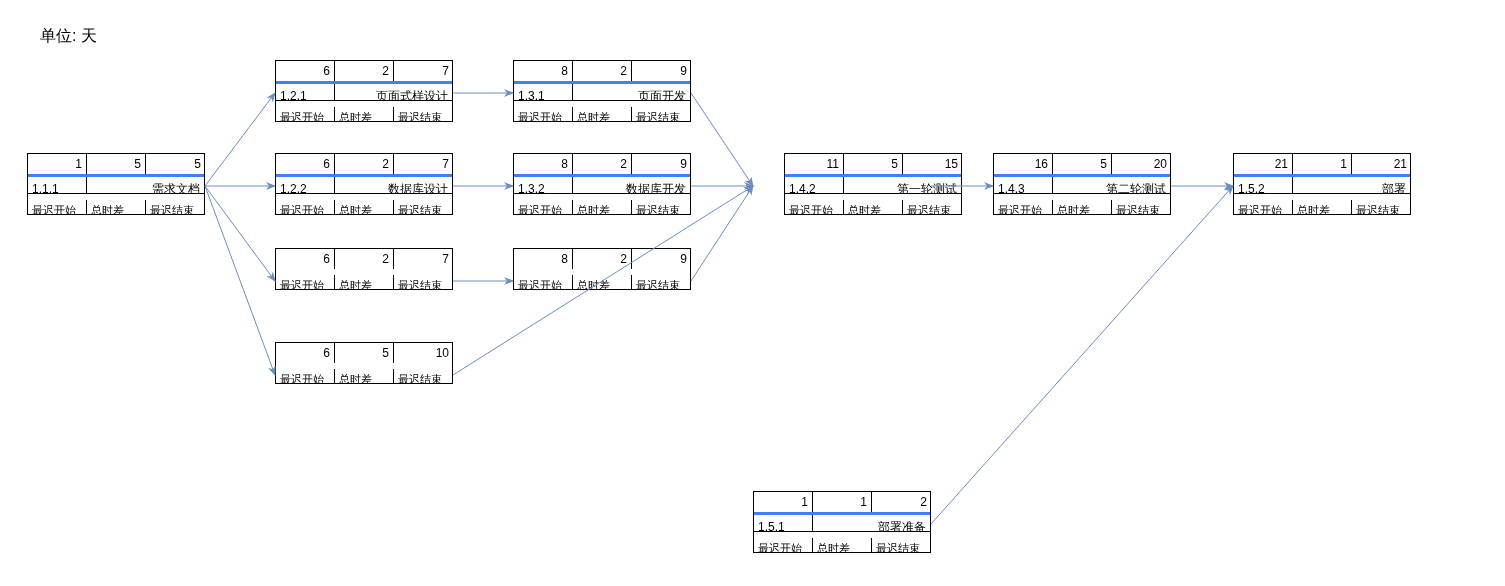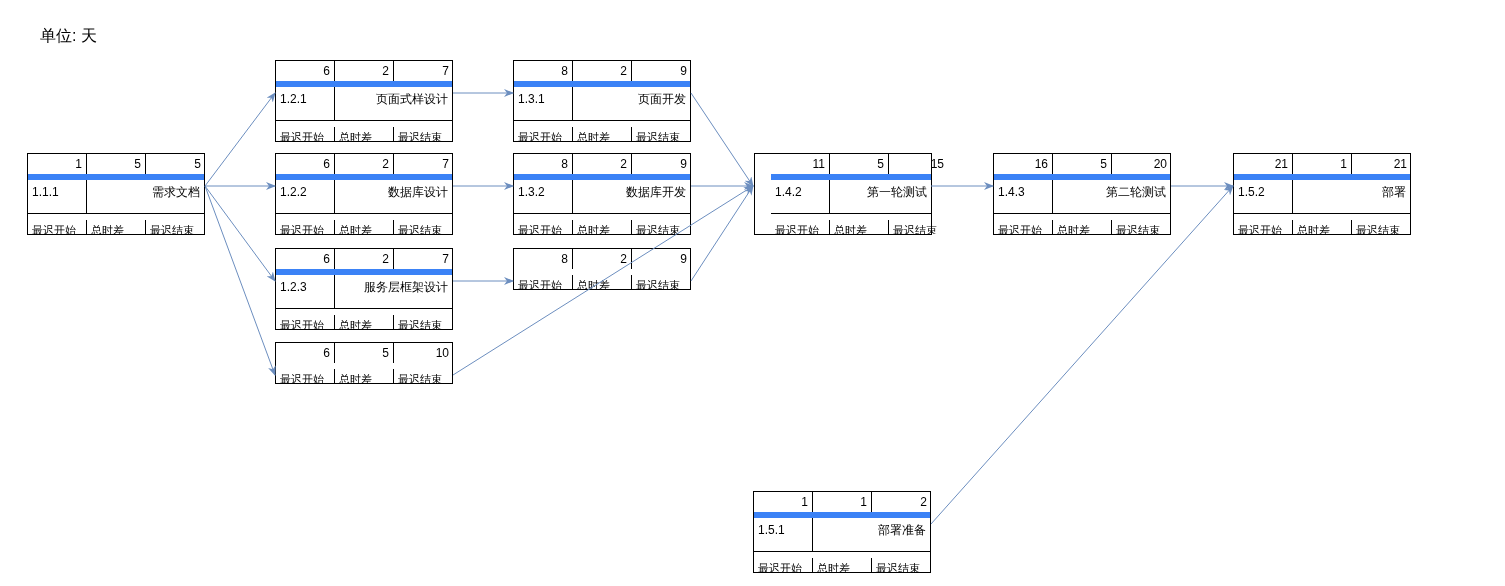--- a/index.html
+++ b/index.html
@@ -47,23 +47,23 @@
   }
   .row.top > div {
     text-align: right;
   }
   .row.bottom > div {
     text-align: left;
     font-size: 11px;
     margin-top: 6px;
   }
   .row.mid {
-    border-top: 6px solid #3b82f6;
+    border-top: 3px solid #3b82f6;
     border-bottom: 1px solid #000;
-    height: 40px;
+    height: 20px;
     line-height: 24px;
   }
   .row.mid .id {
     flex: 0 0 59px;
     text-align: left;
   }
   .row.mid .name {
     flex: 1;
     text-align: right;
   }
@@ -129,24 +129,20 @@
         <div>总时差</div>
         <div>最迟结束</div>
       </div>
     </div>
     <div class="node" style="left: 275px; top: 248px;">
       <div class="row top">
         <div>6</div>
         <div>2</div>
         <div>7</div>
       </div>
-      <div class="row mid">
-        <div class="id">1.2.3</div>
-        <div class="name">服务层框架设计</div>
-      </div>
       <div class="row bottom">
         <div>最迟开始</div>
         <div>总时差</div>
         <div>最迟结束</div>
       </div>
     </div>
     <div class="node" style="left: 275px; top: 342px;">
       <div class="row top">
         <div>6</div>
         <div>5</div>
@@ -195,21 +191,21 @@
         <div>8</div>
         <div>2</div>
         <div>9</div>
       </div>
       <div class="row bottom">
         <div>最迟开始</div>
         <div>总时差</div>
         <div>最迟结束</div>
       </div>
     </div>
-    <div class="node" style="left: 754px; top: 153px; padding-left: 16px;">
+    <div class="node" style="left: 784px; top: 153px;">
       <div class="row top">
         <div>11</div>
         <div>5</div>
         <div>15</div>
       </div>
       <div class="row mid">
         <div class="id">1.4.2</div>
         <div class="name">第一轮测试</div>
       </div>
       <div class="row bottom">

